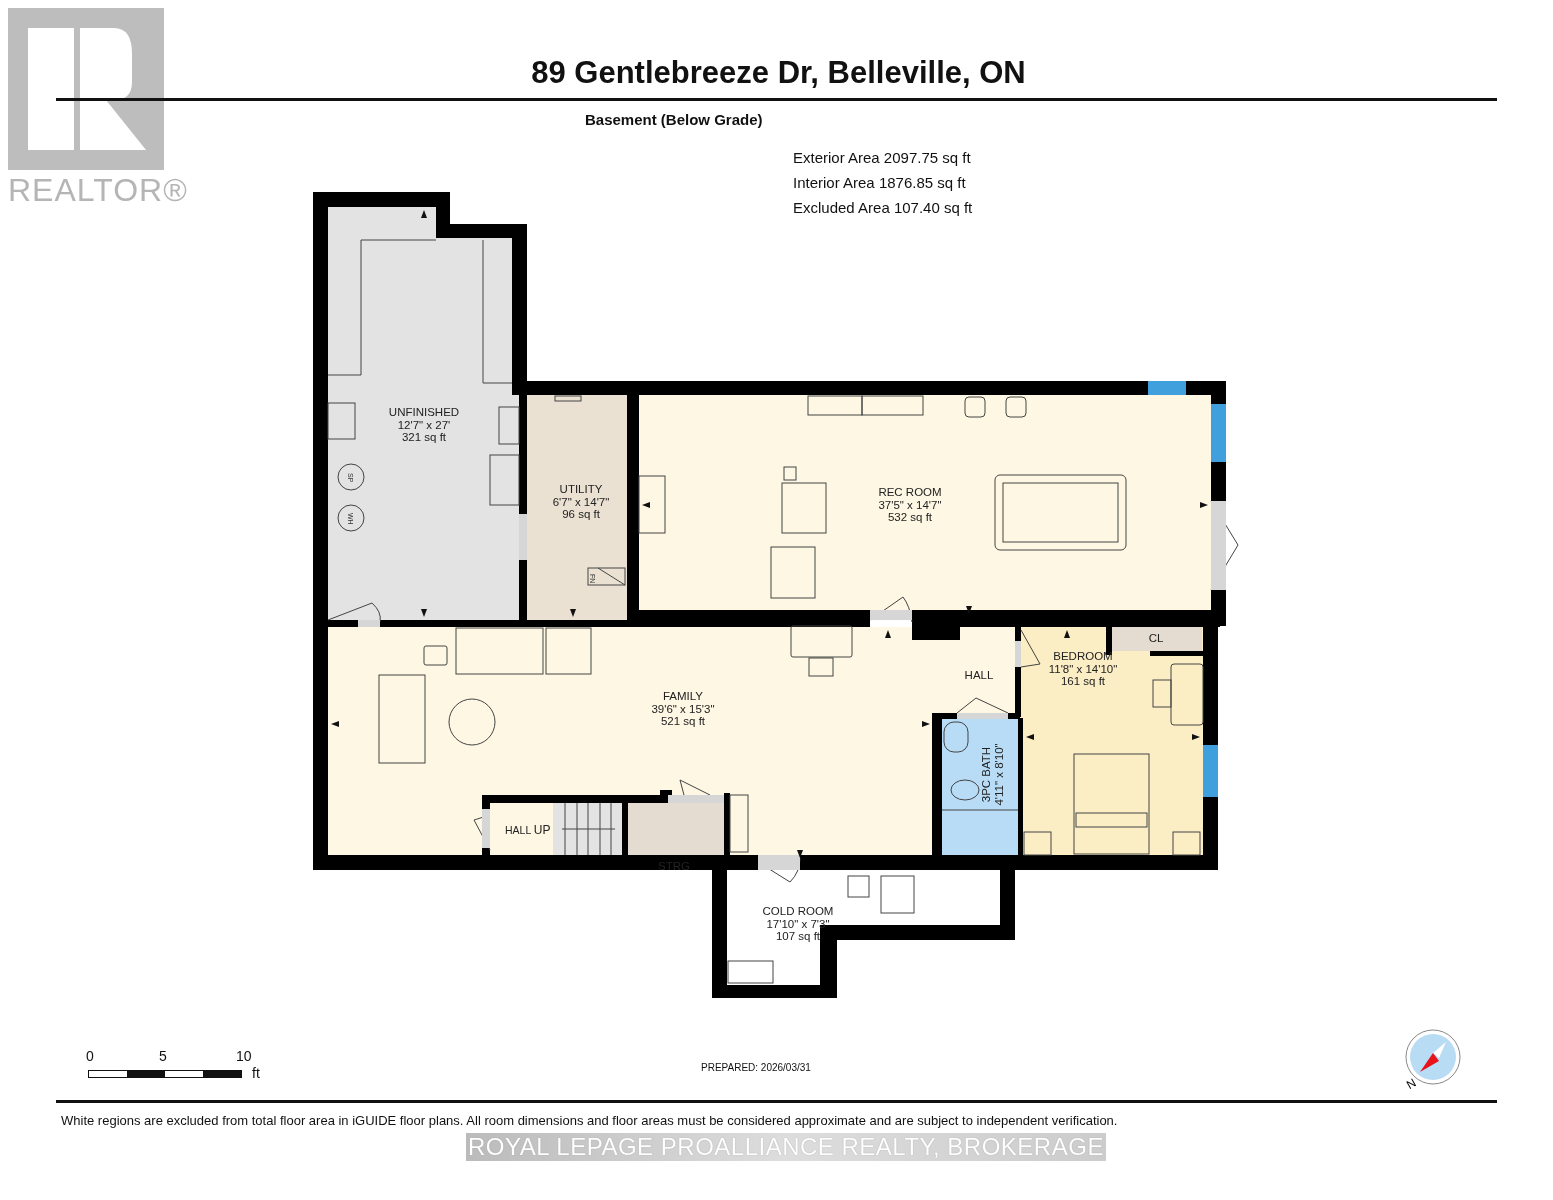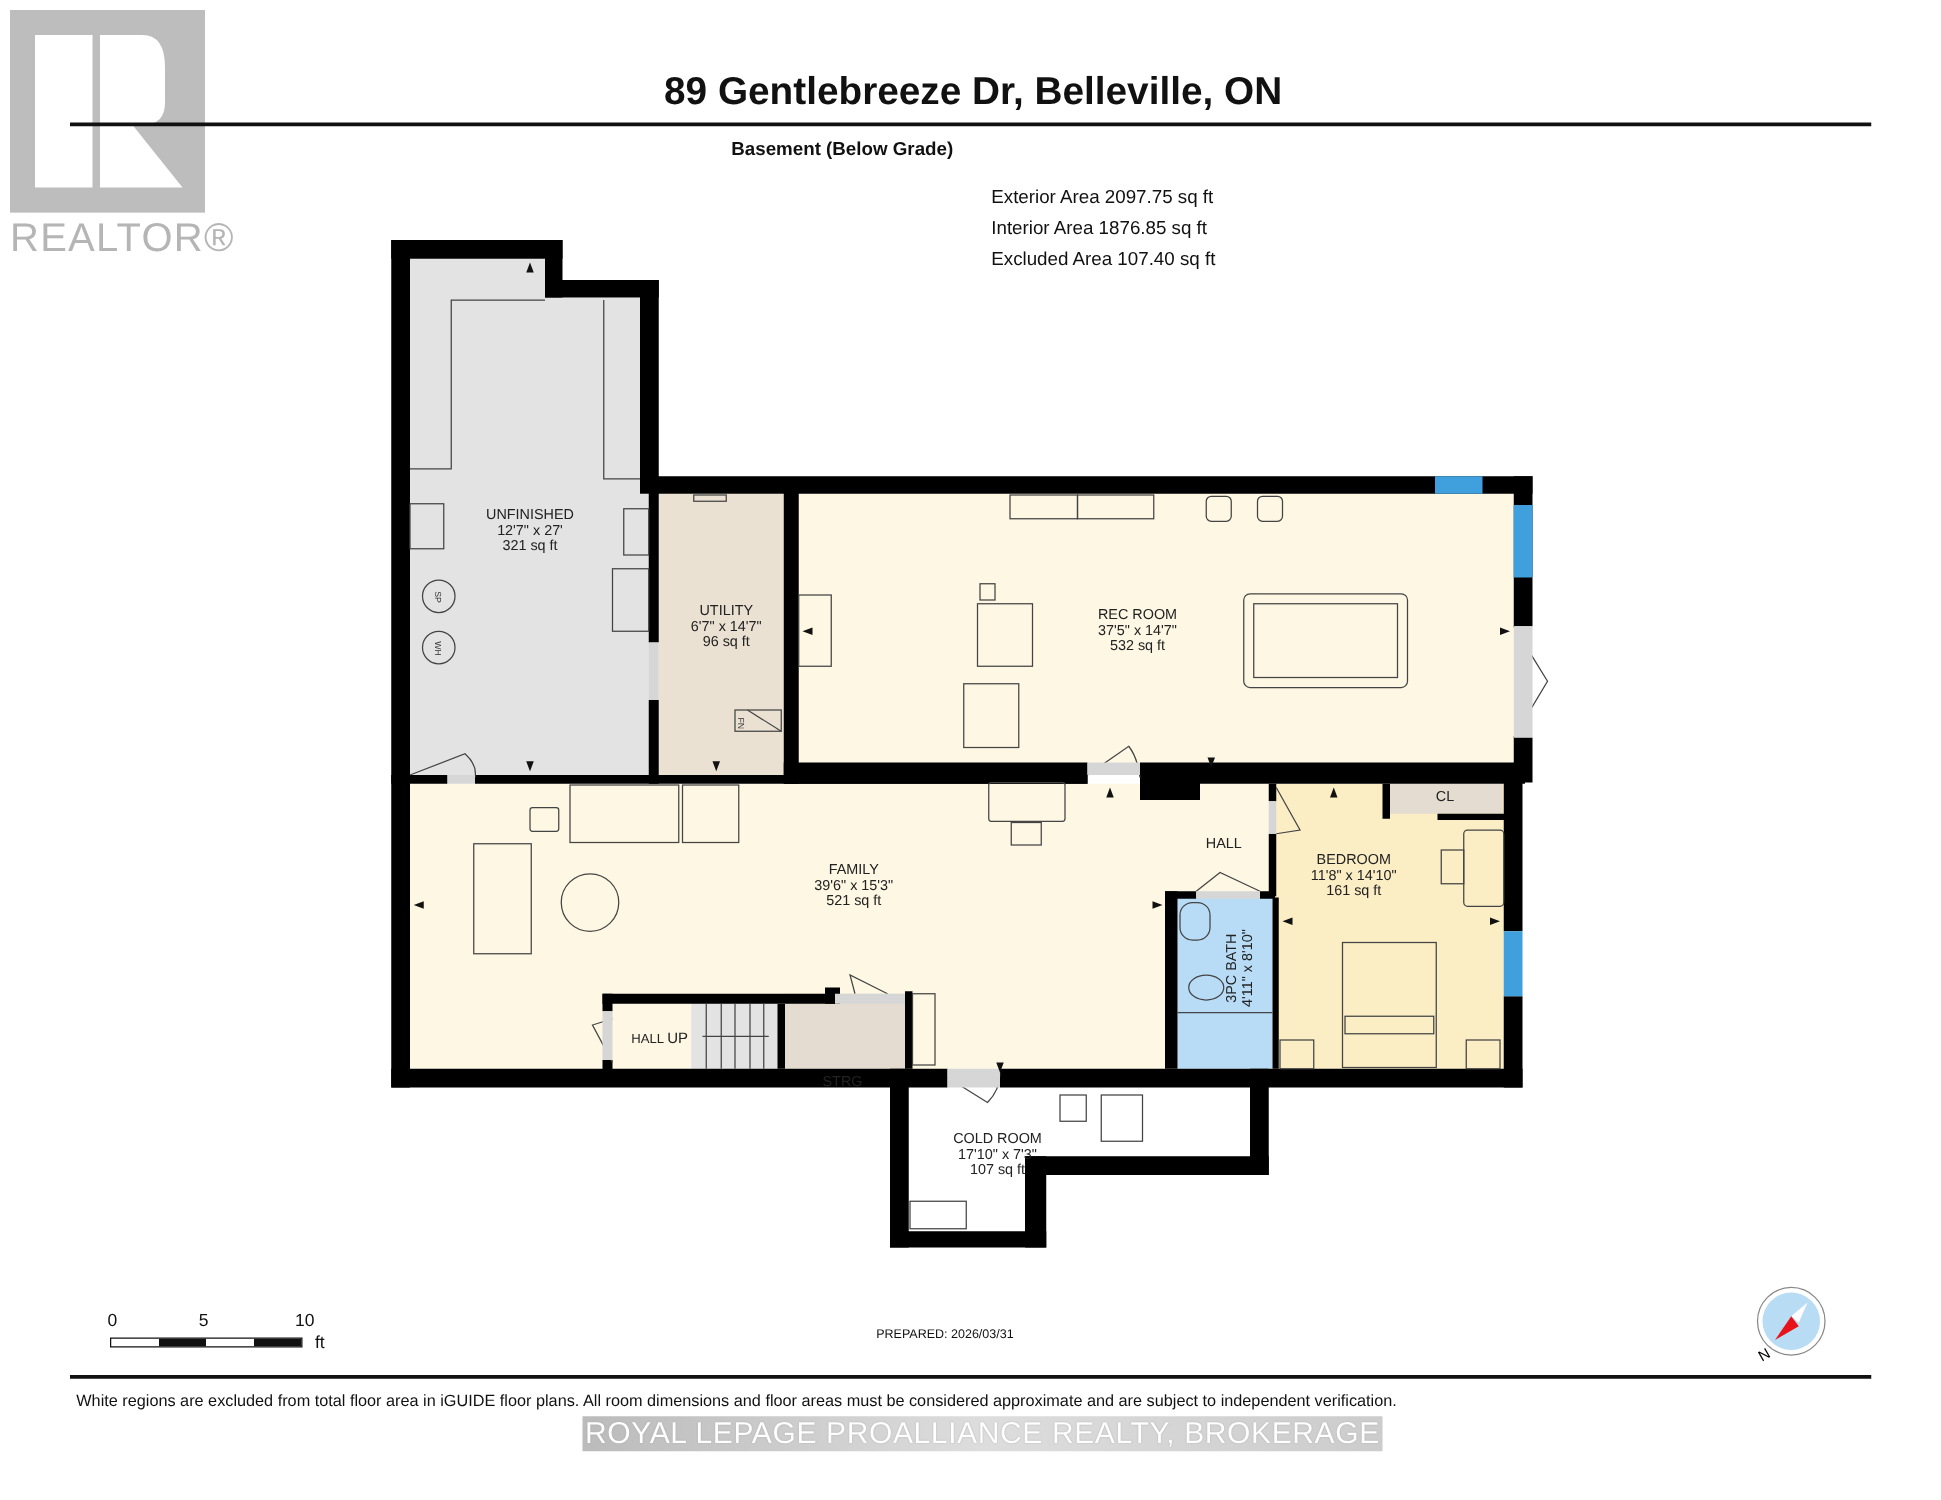--- a/index.html
+++ b/index.html
@@ -234,21 +234,21 @@
   <div>532 sq ft</div>
 </div>
 <div class="room-label" style="left:633px;top:690px;width:100px;">
   <div>FAMILY</div>
   <div>39'6" x 15'3"</div>
   <div>521 sq ft</div>
 </div>
 <div class="room-label" style="left:949px;top:669px;width:60px;">
   <div>HALL</div>
 </div>
-<div class="room-label" style="left:1033px;top:682px;width:100px;">
+<div class="room-label" style="left:1033px;top:650px;width:100px;">
   <div>BEDROOM</div>
   <div>11'8" x 14'10"</div>
   <div>161 sq ft</div>
 </div>
 <div class="room-label" style="left:947px;top:762px;width:90px;transform:rotate(-90deg);transform-origin:center;">
   <div>3PC BATH</div>
   <div>4'11" x 8'10"</div>
 </div>
 <div class="room-label" style="left:1136px;top:632px;width:40px;">
   <div>CL</div>

